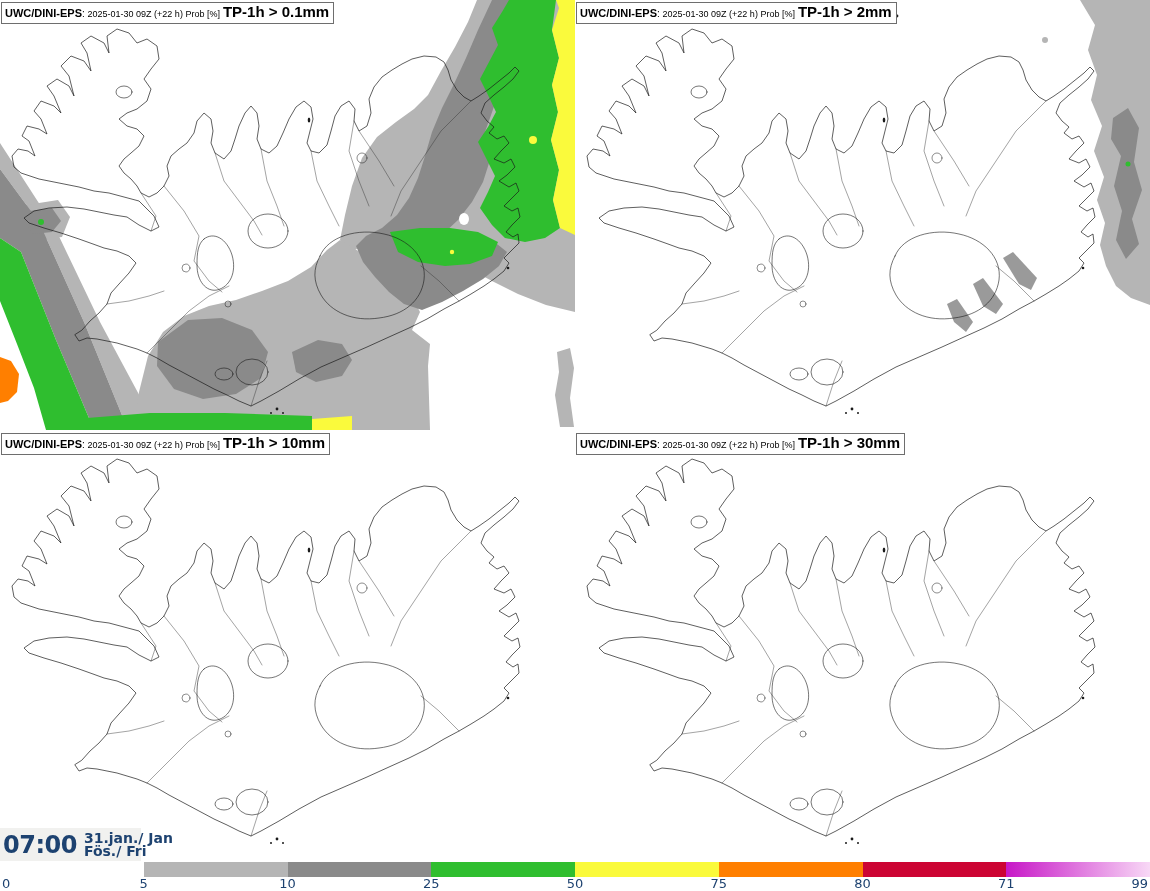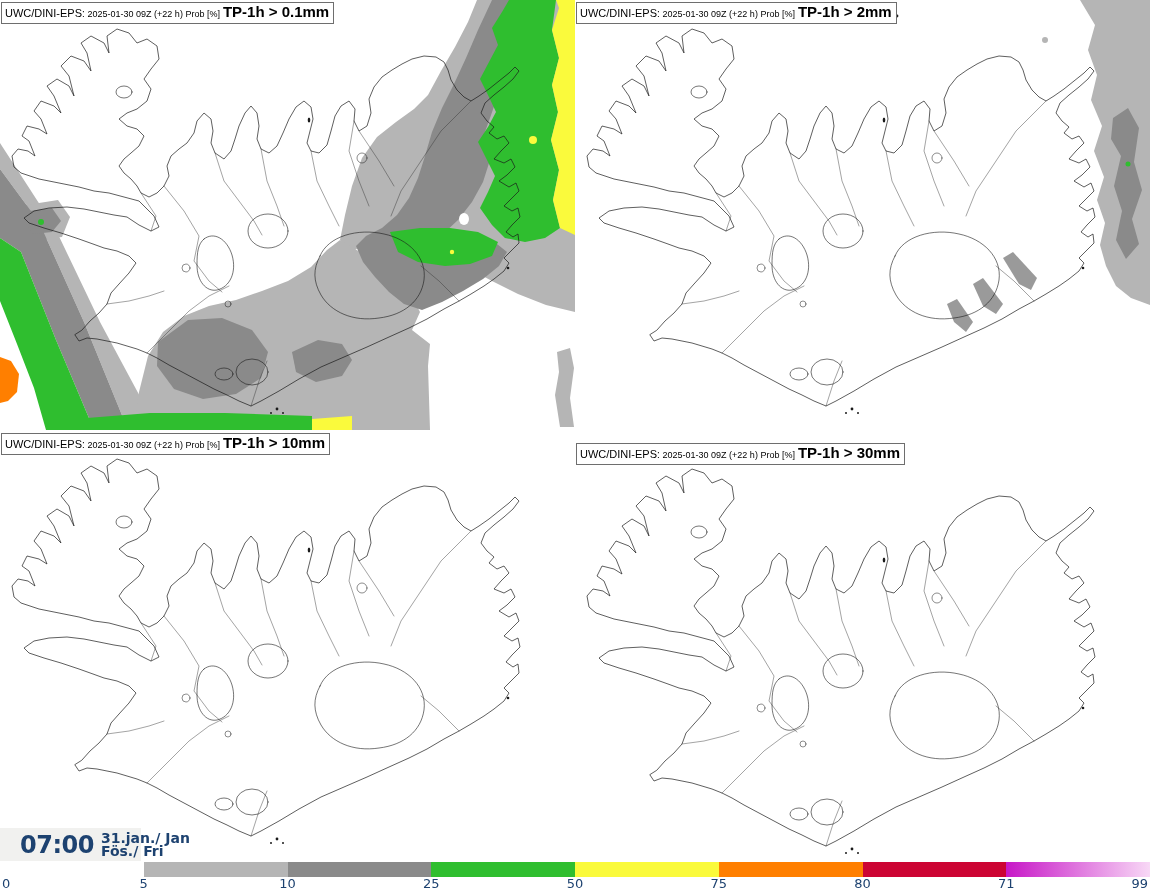--- a/index.html
+++ b/index.html
@@ -4,33 +4,33 @@
 <style>
   :root{
     --c-lg:#b5b5b5; --c-dg:#8a8a8a; --c-mg:#9a9a9a; --c-gr:#2fbe2f; --c-yl:#fafa3c;
     --c-or:#ff7f00; --c-label:#1d4270; --c-timebox:#f1f1ef; --c-outline:#1a1a1a;
   }
   html,body{margin:0;padding:0;background:#fff;}
   .app{position:relative;width:1150px;height:891px;background:#fff;overflow:hidden;
        font-family:"Liberation Sans",sans-serif;}
   .panel{position:absolute;width:575px;height:430px;overflow:hidden;}
   .panel svg{position:absolute;left:0;top:0;}
-  #p1{left:0;top:0;} #p2{left:575px;top:0;} #p3{left:0;top:430px;} #p4{left:575px;top:430px;margin-top:10px;}
+  #p1{left:0;top:0;} #p2{left:575px;top:0;} #p3{left:0;top:430px;} #p4{left:575px;top:430px;}
   .ptitle{position:absolute;left:1px;top:2px;background:#fff;border:1px solid #6e6e6e;
           padding:2px 4px 2px 3px;white-space:nowrap;color:#000;z-index:5;line-height:14px;}
-  .ptitle .model{font-weight:normal;font-size:11px;}
+  .ptitle .model{font-weight:bold;font-size:11px;}
   .ptitle .sep{font-size:10px;}
   .ptitle .run{font-size:9px;}
   .ptitle .thr{font-weight:bold;font-size:15px;margin-left:3px;}
   .f-lg{fill:var(--c-lg);} .f-dg{fill:var(--c-dg);} .f-mg{fill:var(--c-mg);}
   .f-gr{fill:var(--c-gr);} .f-yl{fill:var(--c-yl);} .f-or{fill:var(--c-or);} .f-wh{fill:#ffffff;}
   .timebox{position:absolute;left:0;top:828px;width:141px;height:33px;background:var(--c-timebox);
            color:var(--c-label);display:flex;align-items:center;z-index:6;
            font-family:"DejaVu Sans","Liberation Sans",sans-serif;}
-  .time-big{font-size:24px;font-weight:bold;margin-left:20px;letter-spacing:-0.5px;}
+  .time-big{font-size:24px;font-weight:bold;margin-left:3px;letter-spacing:-0.5px;}
   .date-col{margin-left:7px;font-size:14px;font-weight:bold;line-height:13px;white-space:nowrap;}
   .colorbar{position:absolute;left:0;top:862px;width:1150px;height:15px;display:flex;}
   .cb-seg{flex:1 1 0;height:100%;}
   .cb-labels{position:absolute;left:0;top:876px;width:1150px;height:15px;color:var(--c-label);
              font-family:"DejaVu Sans","Liberation Sans",sans-serif;font-size:13px;}
   .cb-label{position:absolute;top:0;transform:translateX(-50%);}
 </style>
 </head>
 <body>
 

